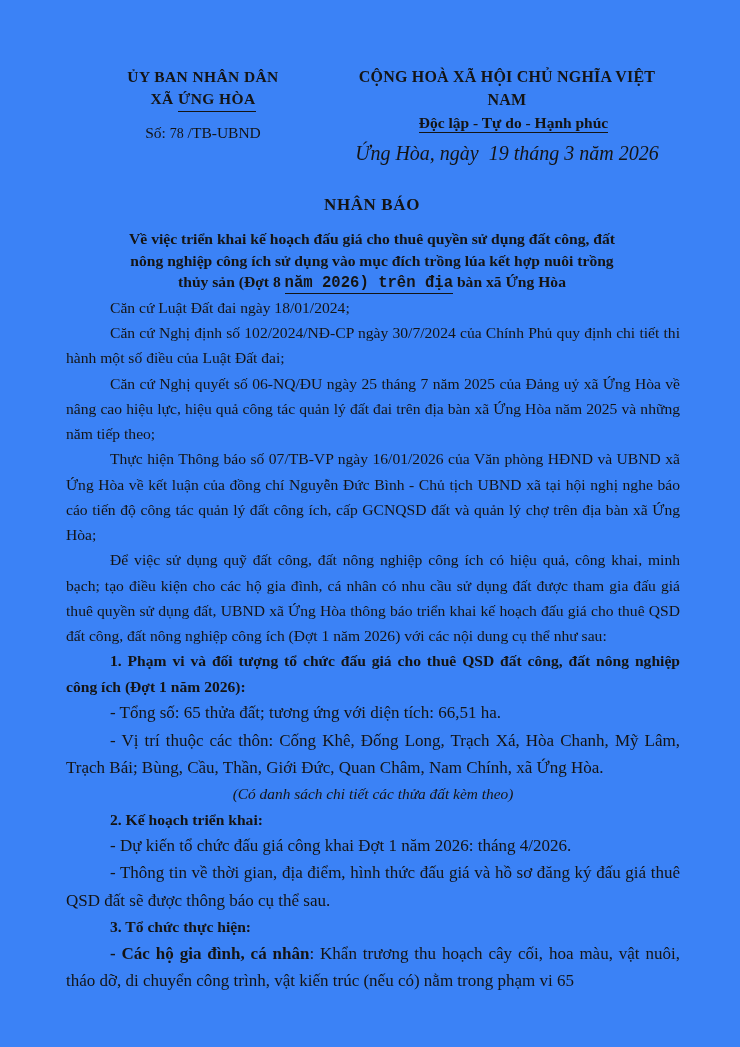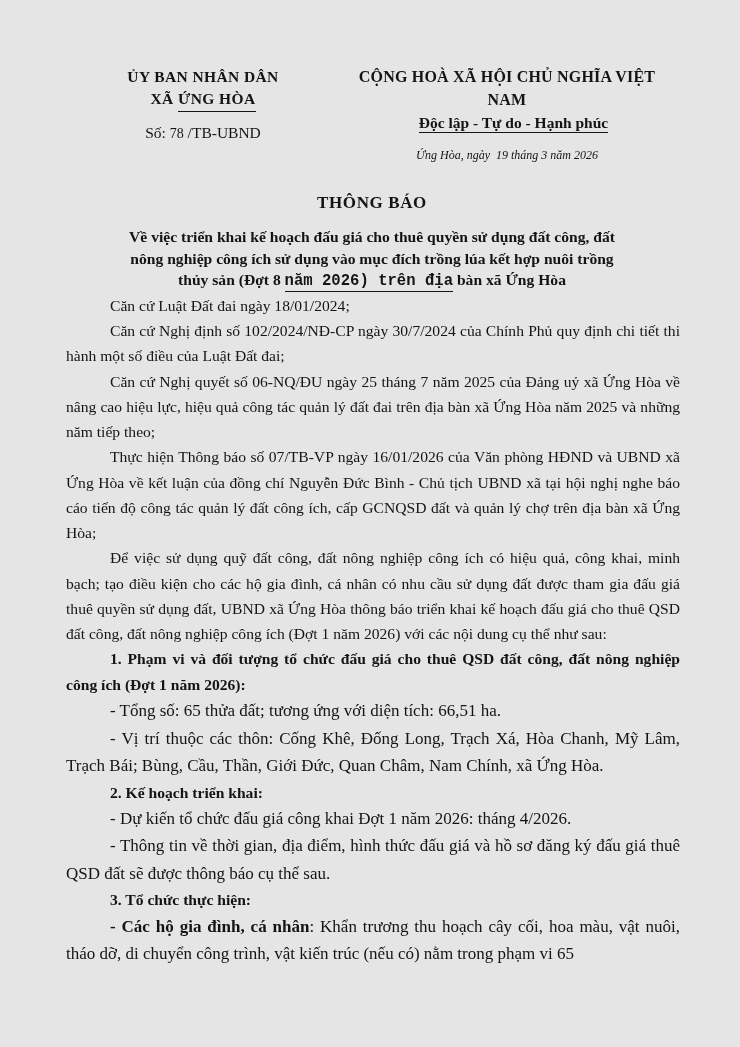--- a/index.html
+++ b/index.html
@@ -13,21 +13,21 @@
     font-family: "Liberation Serif", "DejaVu Serif", serif;
     color: #141414;
     -webkit-font-smoothing: antialiased;
   }
   .page {
     position: relative;
     width: 740px;
     height: 1047px;
     box-sizing: border-box;
     padding: 58px 58px 0 62px;
-    background: #e5e5e5;
+    background: #3b82f6;
   }
 
   
   .doc-header {
     display: flex;
     align-items: flex-start;
     margin-top: 8px;
   }
   .header-left {
     width: 270px;
@@ -70,22 +70,22 @@
   .doc-number {
     font-size: 15.5px;
     margin-top: 14px;
     white-space: pre;
   }
   .doc-number .num {
     font-size: 14px;
   }
   .doc-date {
     font-style: italic;
-    font-size: 12px;
-    margin-top: 14px;
+    font-size: 20px;
+    margin-top: 8px;
     white-space: pre;
   }
   .doc-date .datenum {
     font-style: italic;
   }
 
   
   .title-block {
     text-align: center;
     margin-top: 30px;
@@ -157,39 +157,40 @@
 
     <div class="header-right">
       <div class="nation-line1">CỘNG HOÀ XÃ HỘI CHỦ NGHĨA VIỆT NAM</div>
       <div class="nation-line2"><span class="u">Độc lập - Tự do - Hạnh phúc</span></div>
       <div class="doc-date"><span>Ứng Hòa, ngày </span><span class="datenum"> 19 tháng 3 năm 2026</span></div>
     </div>
 
   </div>
 
   <div class="title-block">
-    <div class="title-main">THÔNG BÁO</div>
+    <div class="title-main">NHÂN BÁO</div>
     <div class="title-sub">
       <span>Về việc triển khai kế hoạch đấu giá cho thuê quyền sử dụng đất công, đất</span><br>
       <span>nông nghiệp công ích sử dụng vào mục đích trồng lúa kết hợp nuôi trồng</span><br>
       <span>thủy sản (Đợt 8 </span><span class="u">năm 2026) trên địa</span><span> bàn xã Ứng Hòa</span>
     </div>
   </div>
 
   <div class="body-block">
 
     <p class="para nolast">Căn cứ Luật Đất đai ngày 18/01/2024;</p>
     <p class="para nolast">Căn cứ Nghị định số 102/2024/NĐ-CP ngày 30/7/2024 của Chính Phủ quy định chi tiết thi hành một số điều của Luật Đất đai;</p>
     <p class="para nolast">Căn cứ Nghị quyết số 06-NQ/ĐU ngày 25 tháng 7 năm 2025 của Đảng uỷ xã Ứng Hòa về nâng cao hiệu lực, hiệu quả công tác quản lý đất đai trên địa bàn xã Ứng Hòa năm 2025 và những năm tiếp theo;</p>
     <p class="para nolast">Thực hiện Thông báo số 07/TB-VP ngày 16/01/2026 của Văn phòng HĐND và UBND xã Ứng Hòa về kết luận của đồng chí Nguyễn Đức Bình - Chủ tịch UBND xã tại hội nghị nghe báo cáo tiến độ công tác quản lý đất công ích, cấp GCNQSD đất và quản lý chợ trên địa bàn xã Ứng Hòa;</p>
     <p class="para nolast">Để việc sử dụng quỹ đất công, đất nông nghiệp công ích có hiệu quả, công khai, minh bạch; tạo điều kiện cho các hộ gia đình, cá nhân có nhu cầu sử dụng đất được tham gia đấu giá thuê quyền sử dụng đất, UBND xã Ứng Hòa thông báo triển khai kế hoạch đấu giá cho thuê QSD đất công, đất nông nghiệp công ích (Đợt 1 năm 2026) với các nội dung cụ thể như sau:</p>
 
     <p class="para nolast b">1. Phạm vi và đối tượng tổ chức đấu giá cho thuê QSD đất công, đất nông nghiệp công ích (Đợt 1 năm 2026):</p>
     <p class="hang">- Tổng số: 65 thửa đất; tương ứng với diện tích: 66,51 ha.</p>
     <p class="hang">- Vị trí thuộc các thôn: Cống Khê, Đống Long, Trạch Xá, Hòa Chanh, Mỹ Lâm, Trạch Bái; Bùng, Cầu, Thần, Giới Đức, Quan Châm, Nam Chính, xã Ứng Hòa.</p>
+    <p class="center-italic">(Có danh sách chi tiết các thửa đất kèm theo)</p>
 
     <p class="para nolast b">2. Kế hoạch triển khai:</p>
     <p class="hang">- Dự kiến tổ chức đấu giá công khai Đợt 1 năm 2026: tháng 4/2026.</p>
     <p class="hang">- Thông tin về thời gian, địa điểm, hình thức đấu giá và hồ sơ đăng ký đấu giá thuê QSD đất sẽ được thông báo cụ thể sau.</p>
 
     <p class="para nolast b">3. Tổ chức thực hiện:</p>
     <p class="hang"><span class="b">- Các hộ gia đình, cá nhân</span><span>: Khẩn trương thu hoạch cây cối, hoa màu, vật nuôi, tháo dỡ, di chuyển công trình, vật kiến trúc (nếu có) nằm trong phạm vi 65</span></p>
 
   </div>
 

